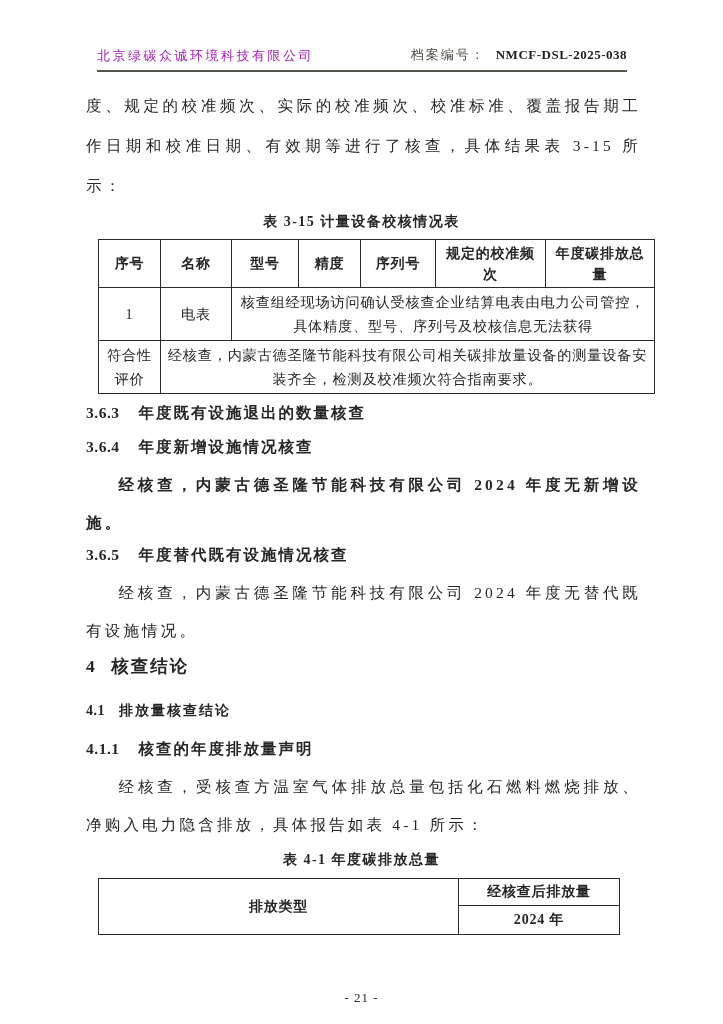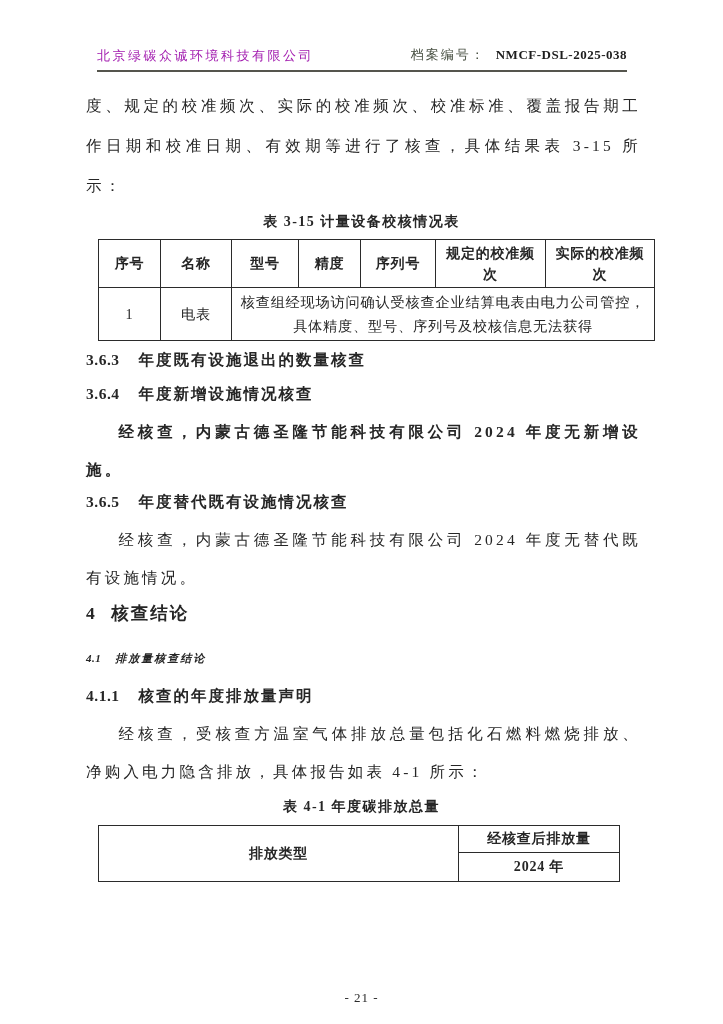--- a/index.html
+++ b/index.html
@@ -36,21 +36,21 @@
   .para.indent { text-indent: 2.1em; }
 
   .sec-h {
     margin: 0 82px 0 86px;
     font-size: 15.5px; font-weight: bold;
     line-height: 38px; letter-spacing: 2px;
   }
   .sec-h .num { letter-spacing: 0.5px; margin-right: 19px; }
   .sec-h.lvl1 { font-size: 17.5px; line-height: 40px; margin-top: -4px; }
   .sec-h.lvl1 .num { margin-right: 16px; }
-  .sec-h.lvl2 { font-size: 11px; margin-top: 6px; font-style: italic; }
+  .sec-h.lvl2 { font-size: 14px; margin-top: 6px; }
   .sec-h.lvl2 .num { margin-right: 14px; }
 
   
   .tbl-caption {
     margin: 2px 0 0 0;
     text-align: center;
     font-size: 14px; font-weight: bold;
     line-height: 28px; letter-spacing: 1.5px;
   }
   table {
@@ -107,26 +107,30 @@
   <p class="tbl-caption">表 3-15  计量设备校核情况表</p>
   <table class="t315">
     <tbody>
         <tr class="r-head">
       <th class="c1">序号</th>
       <th class="c2">名称</th>
       <th class="c3">型号</th>
       <th class="c4">精度</th>
       <th class="c5">序列号</th>
       <th class="c6">规定的校准频次</th>
-      <th class="c7">实际的校准频次</th>
+      <th class="c7">年度碳排放总量</th>
     </tr>
     <tr class="r-dev">
       <td>1</td>
       <td>电表</td>
       <td colspan="5">核查组经现场访问确认受核查企业结算电表由电力公司管控，具体精度、型号、序列号及校核信息无法获得</td>
+    </tr>
+    <tr class="r-conf">
+      <td>符合性评价</td>
+      <td colspan="6">经核查，内蒙古德圣隆节能科技有限公司相关碳排放量设备的测量设备安装齐全，检测及校准频次符合指南要求。</td>
     </tr>
   </tbody>
     </table>
 
   <h3 class="sec-h" style="margin-top:0; margin-bottom:0; font-weight:bold;">
     <span class="num">3.6.3</span><span>年度既有设施退出的数量核查</span>
   </h3>
 
   <h3 class="sec-h mt-tight" style="margin-bottom:0; font-weight:bold;">
     <span class="num">3.6.4</span><span>年度新增设施情况核查</span>

